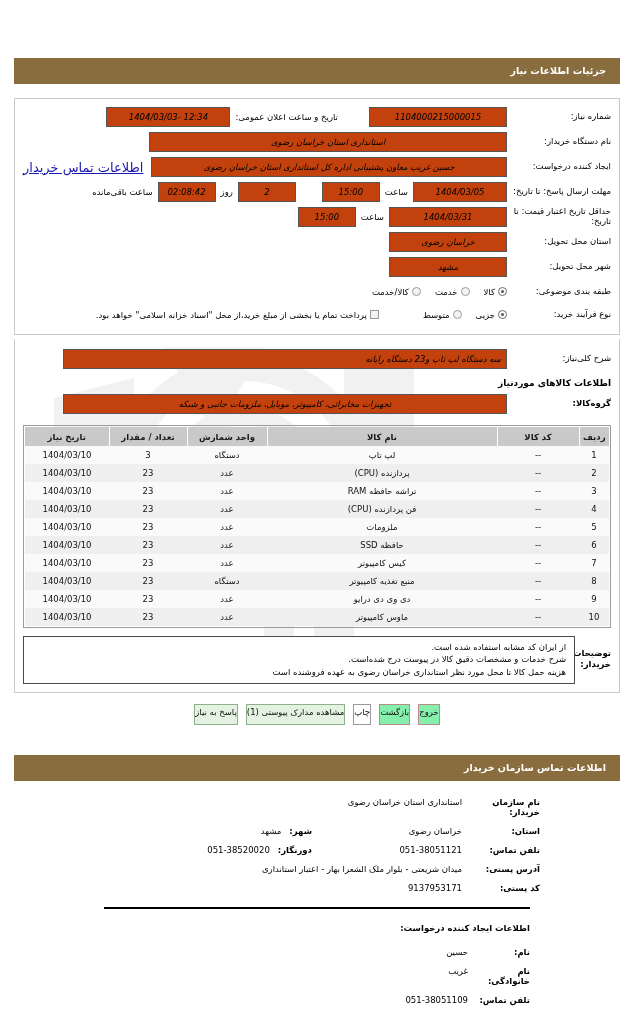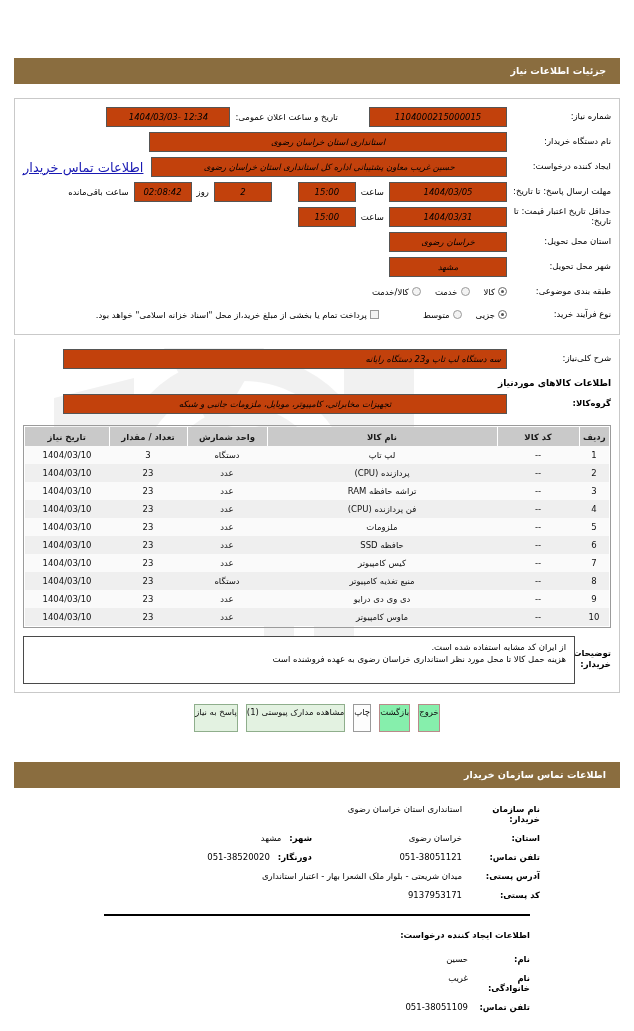--- a/index.html
+++ b/index.html
@@ -203,21 +203,21 @@
     display: flex;
     flex-direction: row;
     justify-content: center;
     gap: 8px;
     margin: 11px 0 4px 0;
     position: relative; z-index: 2;
   }
   .btn {
     border: 1px solid #9a9a9a;
     font-size: 8.5px;
-    height: 28px;
+    height: 21px;
     line-height: 15px;
     padding: 0 0;
     text-align: center;
     cursor: pointer;
     white-space: nowrap;
     color: #111;
   }
   .btn.green { background: #e3f2e1; border-color: #8fae8c; }
   .btn.plain { background: #fdfdfd; border-color: #9a9a9a; }
   .btn.pink  { background: #86efac; border-color: #b98a8a; }
@@ -296,21 +296,21 @@
     <div class="frow">
       <div class="flabel lbl-w" style="line-height:1.3">
         <span>ایجاد کننده درخواست:</span>
       </div>
       <div class="fbox" style="width:358px">حسین غریب معاون  پشتیبانی اداره کل  استانداری استان خراسان رضوی</div>
       <a class="linkblue">اطلاعات تماس خریدار</a>
     </div>
 
     <div class="frow">
       <div class="flabel lbl-w">مهلت ارسال پاسخ: تا تاریخ:</div>
-      <div class="fbox" style="width:118px">1404/03/05</div>
+      <div class="fbox" style="width:94px">1404/03/05</div>
       <div class="midlabel">ساعت</div>
       <div class="fbox" style="width:58px">15:00</div>
       <div class="fbox" style="width:58px;margin-right:26px;text-align:center">2</div>
       <div class="midlabel">روز</div>
       <div class="fbox" style="width:58px">02:08:42</div>
       <div class="midlabel">ساعت باقی‌مانده</div>
     </div>
 
     <div class="frow">
       <div class="flabel lbl-w">حداقل تاریخ اعتبار قیمت: تا تاریخ:</div>
@@ -468,20 +468,21 @@
             <td>1404/03/10</td>
           </tr>
         </tbody>
       </table>
     </div>
 
     <div class="notes-row">
       <div class="notes-label">توضیحات خریدار:</div>
       <div class="notes-box">
         <div>از ایران کد مشابه استفاده شده است.</div>
+        <div>شرح خدمات و مشخصات دقیق  کالا در پیوست درج شده‌است.</div>
         <div>هزینه حمل کالا تا محل مورد نظر استانداری خراسان  رضوی به عهده فروشنده است</div>
       </div>
     </div>
   </div>
 
   <div class="btnbar">
     <div class="btn pink">خروج</div>
     <div class="btn pink">بازگشت</div>
     <div class="btn plain">چاپ</div>
     <div class="btn green">مشاهده مدارک پیوستی (1)</div>

